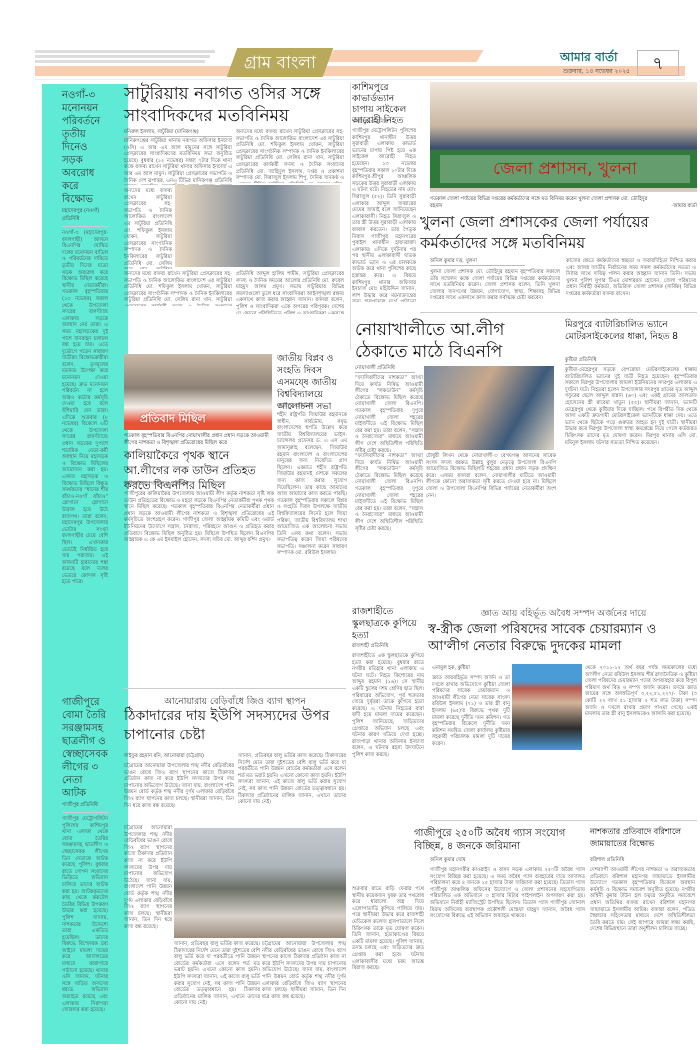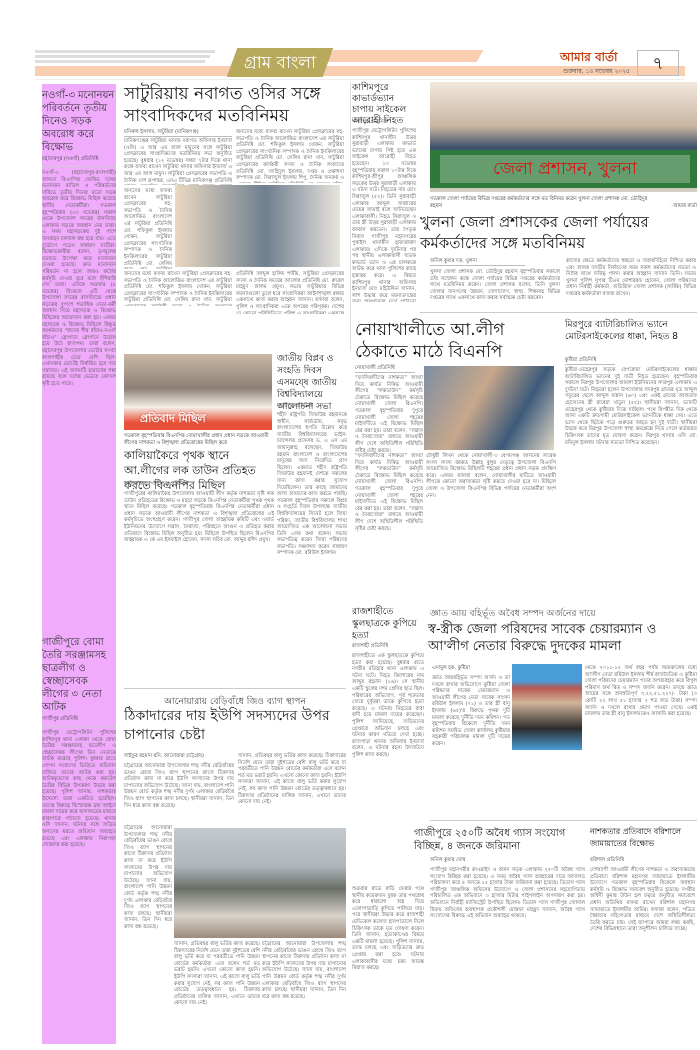--- a/index.html
+++ b/index.html
@@ -5,27 +5,27 @@
   * { box-sizing: border-box; margin: 0; padding: 0; }
   html, body { width: 700px; height: 1050px; background: #fff; overflow: hidden; }
   body { font-family: "DejaVu Sans", sans-serif; color: #222; position: relative; }
   .abs { position: absolute; }
   
   .hdr-stripe { position: absolute; left: 35px; height: 3px; background: #ddd; }
   .hdr-band { position: absolute; left: 35px; top: 66px; width: 650px; height: 10px; background: #f8cdb0; }
   .hdr-peach { position: absolute; top: 50px; height: 12px; background: #f8cdb0; transform: skewX(-30deg); }
   .section-tag { position: absolute; left: 232px; top: 48px; width: 96px; height: 29px; background: #b8a95d; transform: skewX(-20deg); }
   .section-title { position: absolute; left: 232px; top: 48px; width: 96px; height: 42px; color: #fff; font-size: 17px; text-align: center; line-height: 29px; }
-  .masthead { position: absolute; left: 560px; top: 48px; font-size: 12px; font-weight: bold; color: #c2410c; }
+  .masthead { position: absolute; left: 560px; top: 48px; font-size: 12px; font-weight: bold; color: #0f766e; }
   .masthead-date { position: absolute; left: 535px; top: 66px; font-size: 6px; color: #555; width: 95px; text-align: right; }
   .page-no { position: absolute; left: 637px; top: 50px; width: 42px; height: 26px; border: 1px solid #bbb; font-size: 17px; text-align: center; line-height: 24px; }
   .rule-top { position: absolute; left: 35px; top: 79px; width: 650px; height: 1px; background: #eee; }
 
   
-  .side { position: absolute; left: 42px; top: 84px; width: 74px; height: 960px; background: #f0abfc; padding: 4px 0; }
+  .side { position: absolute; left: 42px; top: 84px; width: 86px; height: 960px; background: #5eead4; padding: 4px 20px; }
   .side h3 { font-weight: normal; color: #333; font-size: 10px; line-height: 13px; margin-bottom: 2px; }
   .byline { font-size: 5px; color: #444; margin-bottom: 3px; }
   .txt { font-size: 5px; line-height: 6.6px; color: #555; text-align: justify; }
   .sep { height: 1px; background: #ccc; margin: 2px 0; }
 
   h1, h2 { font-weight: normal; color: #111; text-align: left; }
   .img { position: absolute; background: linear-gradient(135deg,#8a6a52,#c8b298 40%,#6b7d8f 70%,#d6c7b0); }
   .cap { position: absolute; font-size: 5px; color: #333; line-height: 7px; }
   .line { position: absolute; background: #ccc; height: 1px; }
   .vline { position: absolute; background: #ddd; width: 1px; }
@@ -123,21 +123,21 @@
 </article>
 
 <article>
   <h2 class="abs" style="left:352px;top:605px;width:72px;font-size:9px;line-height:12px;">রাজশাহীতে স্কুলছাত্রকে কুপিয়ে হত্যা</h2>
   <div class="abs byline" style="left:352px;top:642px;width:72px;">রাজশাহী প্রতিনিধি</div>
   <div class="abs txt" style="left:352px;top:652px;width:72px;height:230px;overflow:hidden">রাজশাহীতে এক স্কুলছাত্রকে কুপিয়ে হত্যা করা হয়েছে। বুধবার রাতে নগরীর মতিহার থানা এলাকায় এ ঘটনা ঘটে। নিহত কিশোরের নাম আব্দুর রহমান (১৬)। সে স্থানীয় একটি স্কুলের দশম শ্রেণির ছাত্র ছিল। পরিবারের অভিযোগ, পূর্ব শত্রুতার জেরে দুর্বৃত্তরা তাকে কুপিয়ে হত্যা করেছে। এ ঘটনায় নিহতের বাবা বাদী হয়ে মামলা দায়ের করেছেন। পুলিশ জানিয়েছে, জড়িতদের গ্রেপ্তারে অভিযান চলছে এবং ঘটনার কারণ খতিয়ে দেখা হচ্ছে। রাজপাড়া থানার অফিসার ইনচার্জ বলেন, এ ঘটনার রহস্য উদঘাটনে পুলিশ কাজ করছে।</div>
   <div class="abs txt" style="left:352px;top:885px;width:72px;height:122px;overflow:hidden">শুক্রবার রাতে বাড়ি ফেরার পথে স্থানীয় কয়েকজন যুবক তার পথরোধ করে ধারালো অস্ত্র দিয়ে এলোপাতাড়ি কুপিয়ে পালিয়ে যায়। পরে স্থানীয়রা উদ্ধার করে রাজশাহী মেডিকেল কলেজ হাসপাতালে নিলে চিকিৎসক তাকে মৃত ঘোষণা করেন। তিনি জানান, হত্যাকাণ্ডের বিষয়ে একটি মামলা হয়েছে। পুলিশ জানায়, তদন্ত চলছে এবং জড়িতদের দ্রুত গ্রেপ্তার করা হবে। ঘটনায় এলাকাবাসীর মধ্যে চরম আতঙ্ক বিরাজ করছে।</div>
 </article>
 
 <article>
-  <div class="abs" style="left:430px;top:606px;width:267px;font-size:9px;color:#555;text-align:left;">জ্ঞাত আয় বহির্ভূত অবৈধ সম্পদ অর্জনের দায়ে</div>
+  <div class="abs" style="left:430px;top:606px;width:267px;font-size:9px;color:#555;text-align:center;">জ্ঞাত আয় বহির্ভূত অবৈধ সম্পদ অর্জনের দায়ে</div>
   <h1 class="abs" style="left:428px;top:620px;width:270px;font-size:13px;line-height:17px;">স্ব-স্ত্রীক জেলা পরিষদের সাবেক চেয়ারম্যান ও আ'লীগ নেতার বিরুদ্ধে দুদকের মামলা</h1>
   <div class="abs byline" style="left:432px;top:664px;width:60px;">এনামুল হক, কুষ্টিয়া</div>
   <div class="abs txt" style="left:432px;top:674px;width:78px;height:140px;overflow:hidden">জ্ঞাত আয়বহির্ভূত সম্পদ অর্জন ও তা দখলে রাখার অভিযোগে কুষ্টিয়া জেলা পরিষদের সাবেক চেয়ারম্যান ও আওয়ামী লীগের নেতা সাবেক সাংসদ রবিউল ইসলাম (৭১) ও তার স্ত্রী বানু ইসলাম (৬৫)'র বিরুদ্ধে পৃথক দুটি মামলা করেছে দুর্নীতি দমন কমিশন। গত বৃহস্পতিবার বিকেলে দুর্নীতি দমন কমিশন সমন্বিত জেলা কার্যালয় কুষ্টিয়ার সহকারী পরিচালক মামলা দুটি দায়ের করেন।</div>
   <div class="img" style="left:512px;top:664px;width:70px;height:86px;background:linear-gradient(180deg,#4a9cd6 0%,#4a9cd6 20%,#b7584f 28%,#d2b49b 45%,#2d2d2d 75%,#4a9cd6 100%);"></div>
   <div class="abs txt" style="left:585px;top:664px;width:112px;height:150px;overflow:hidden">থেকে ২০১১-১২ অর্থ বছর পর্যন্ত সময়কালের মধ্যে আ'লীগ নেতা রবিউল ইসলাম শীর্ষ রাজনৈতিক ও কুষ্টিয়া জেলা পরিষদের চেয়ারম্যান পদের অপব্যবহার করে বিপুল পরিমাণ অর্থ বিত্ত ও সম্পদ অর্জন করেন। তদন্তে জ্ঞাত আয়ের সঙ্গে অসঙ্গতিপূর্ণ ৩,২২,৫১,২২৭/- টাকা (৩ কোটি ২২ লাখ ৫১ হাজার ২ শত সাত টাকা) সম্পদ অর্জন ও দখলে রাখার প্রমাণ পাওয়া গেছে। একই মামলায় তার স্ত্রী বানু ইসলামকেও আসামি করা হয়েছে।</div>
 </article>
 
 <div class="line" style="left:430px;top:820px;width:267px;"></div>
 
 <article>

